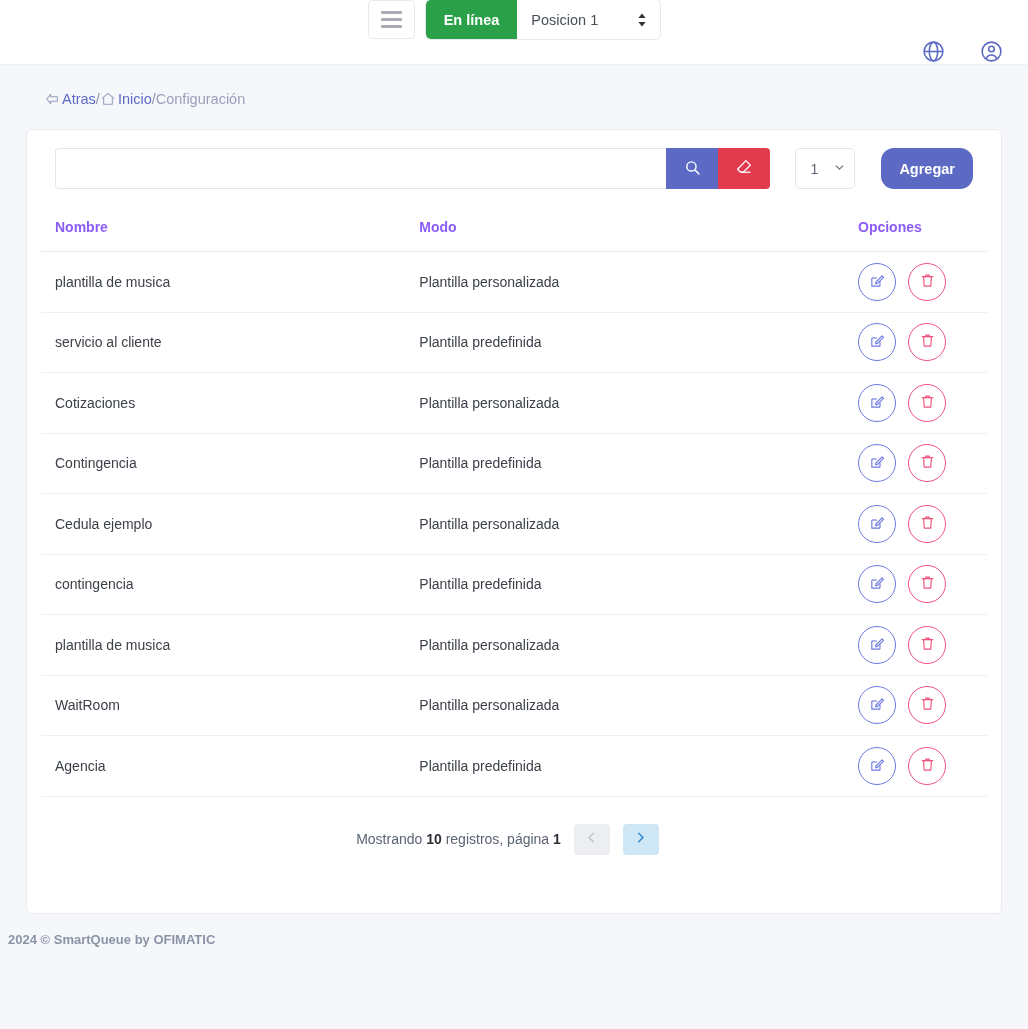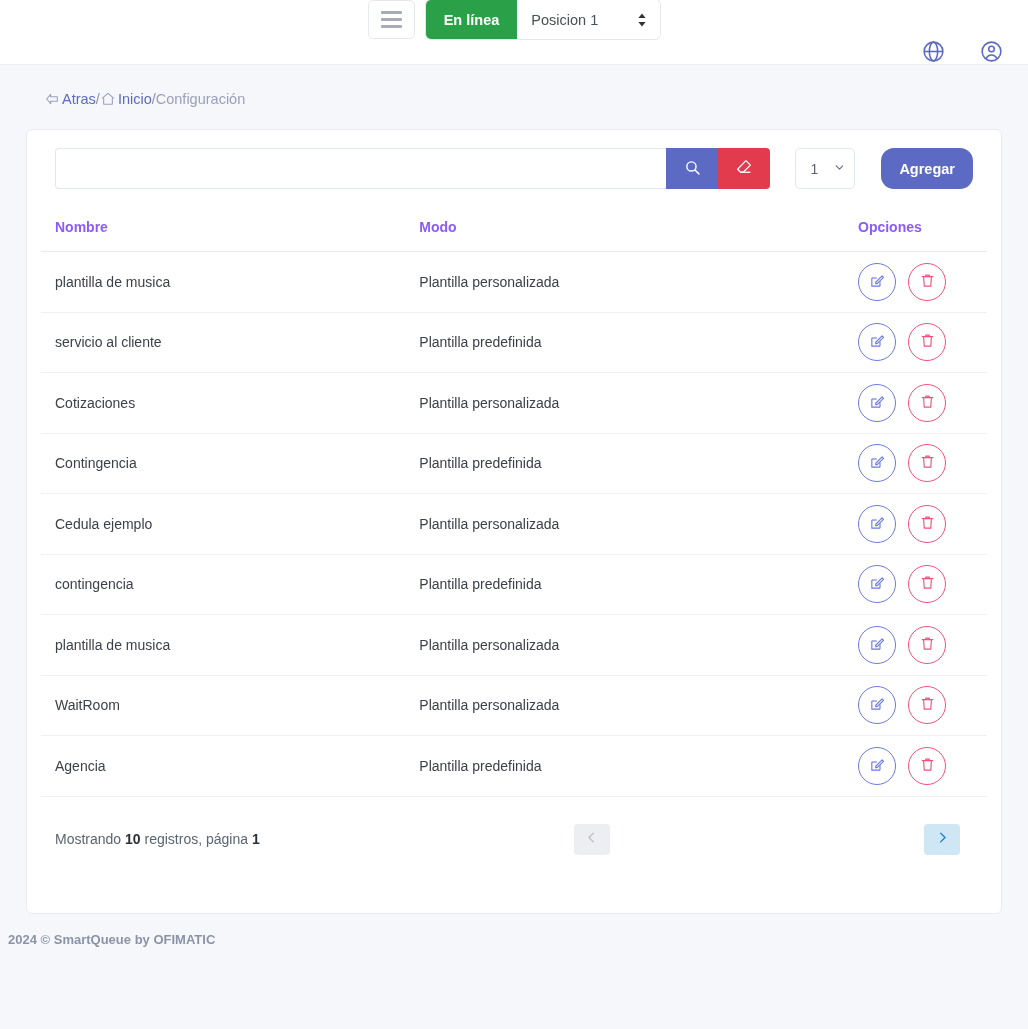--- a/index.html
+++ b/index.html
@@ -207,21 +207,21 @@
     border-radius: 50%;
     display: flex; align-items: center; justify-content: center;
     background: #fff;
     cursor: pointer;
   }
   .icon-btn.edit { border: 1px solid #6c7ae0; color: #6c7ae0; }
   .icon-btn.del  { border: 1px solid #f0527a; color: #f0527a; }
 
   
   .pagination-bar {
-    display: flex; align-items: center; justify-content: space-between;
+    display: flex; align-items: center; justify-content: center;
     gap: 13px;
     padding: 27px 27px 4px 14px;
   }
   .showing-text { font-size: 14px; color: #5b6472; }
   .showing-text b { color: #2b2f36; font-weight: 700; }
   .pg-btn {
     width: 36px; height: 31px;
     border: none; border-radius: 4px;
     display: flex; align-items: center; justify-content: center;
     cursor: pointer;

